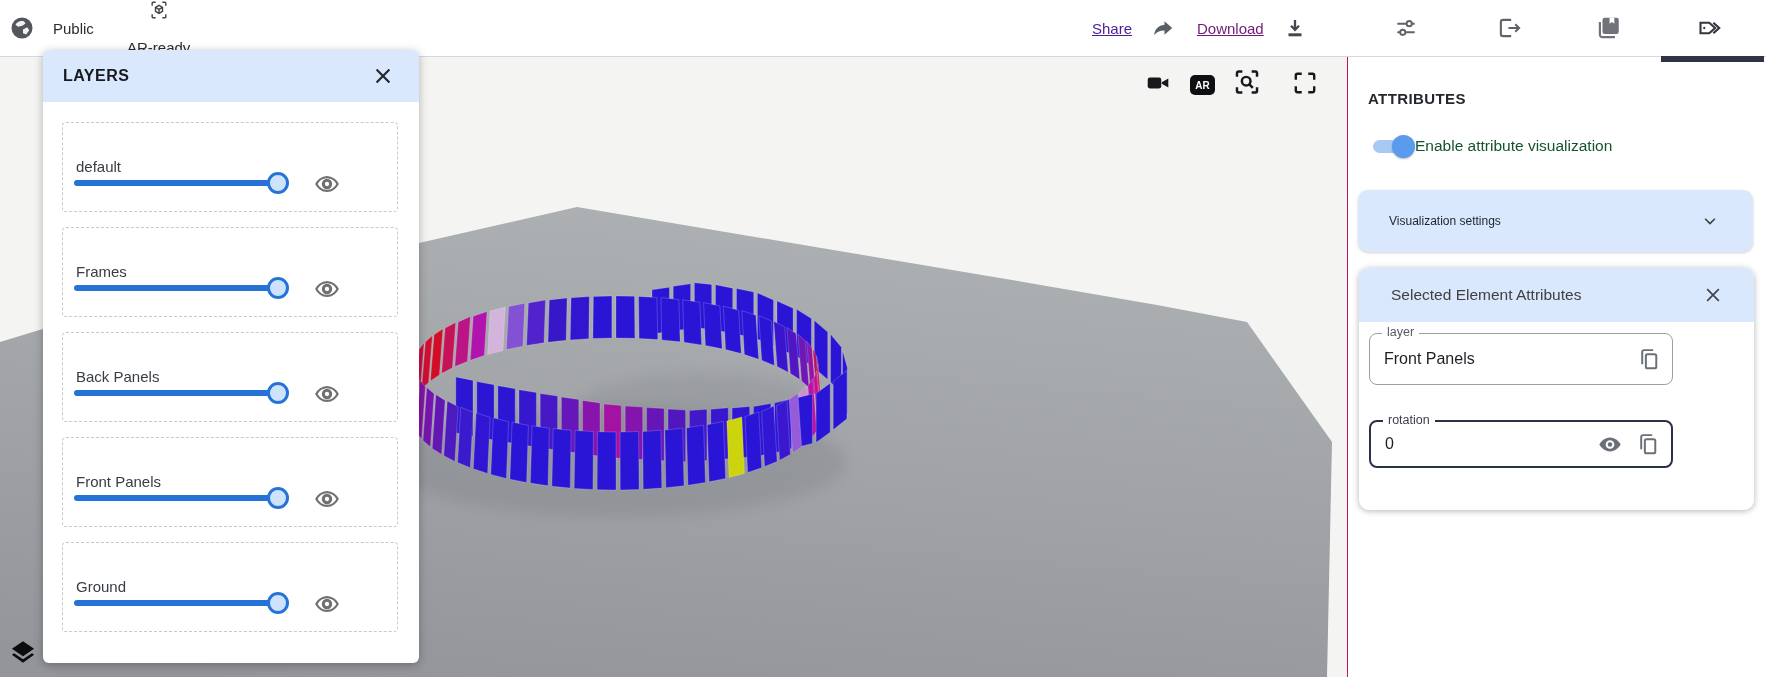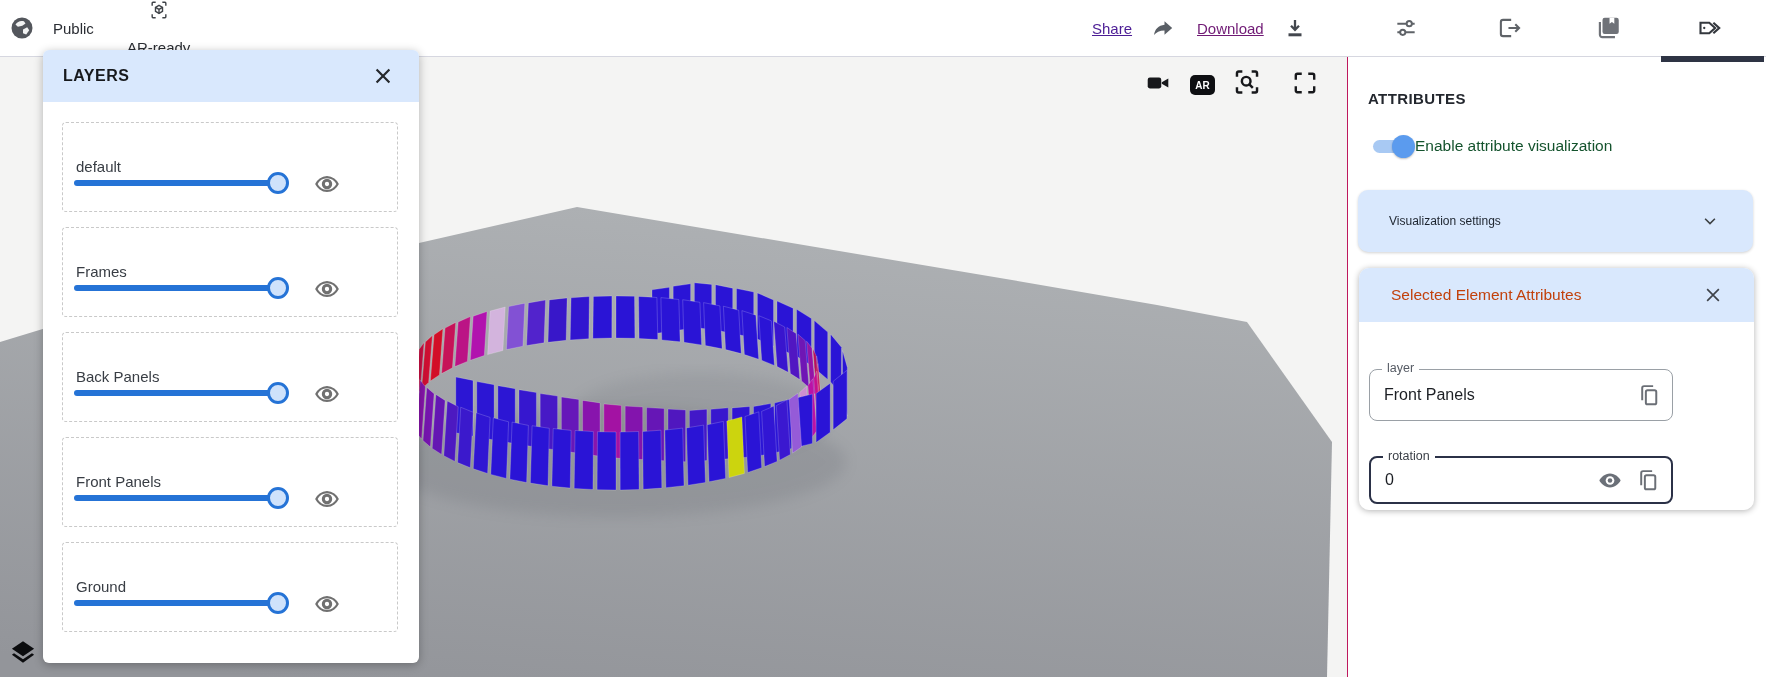--- a/index.html
+++ b/index.html
@@ -61,25 +61,25 @@
   .toggle-label { font-size:15.5px; color:#14532d; }
   .viz-settings { position:absolute; left:10px; top:133px; width:395px; height:62px;
                   background:var(--hdr-blue,#d9e8fd); border-radius:10px; cursor:pointer;
                   box-shadow:0 1px 3px rgba(0,0,0,.18); display:flex; align-items:center; }
   .viz-label { margin-left:31px; font-size:12px; color:#1d242e; }
   .viz-chevron { position:absolute; right:34px; top:22px; }
   .sel-card { position:absolute; left:11px; top:211px; width:395px; height:242px; background:#fff;
               border-radius:10px; box-shadow:0 1px 6px rgba(0,0,0,.30); }
   .sel-header { position:relative; height:54px; background:var(--hdr-blue,#d9e8fd);
                 border-radius:10px 10px 0 0; display:flex; align-items:center; }
-  .sel-title { margin-left:32px; font-size:15.5px; color:#c2410c; }
+  .sel-title { margin-left:32px; font-size:15.5px; color:#404040; }
   .sel-close { position:absolute; right:30px; top:16px; width:22px; height:22px; cursor:pointer;
                background:none; border:none; display:flex; align-items:center; justify-content:center; }
   .field { position:absolute; left:10px; width:304px; border:1px solid #9aa0a6; border-radius:8px;
-           background:#fff;margin-top:36px; }
+           background:#fff; }
   .field.focused { border:2px solid #2b3147; }
   .field .legend { position:absolute; left:12px; top:-9px; background:#fff; padding:0 5px;
                    font-size:12.5px; color:#565b64; }
   .field.focused .legend { color:#3a3f47; }
   .field .value { position:absolute; left:14px; top:50%; transform:translateY(-50%);
                   font-size:16px; color:#1c1f24; }
   .field .actions { position:absolute; right:10px; top:50%; transform:translateY(-50%);
                     display:flex; gap:12px; align-items:center; }
   .act-icon { width:26px; height:26px; cursor:pointer; display:flex; align-items:center; justify-content:center; }
 </style>

